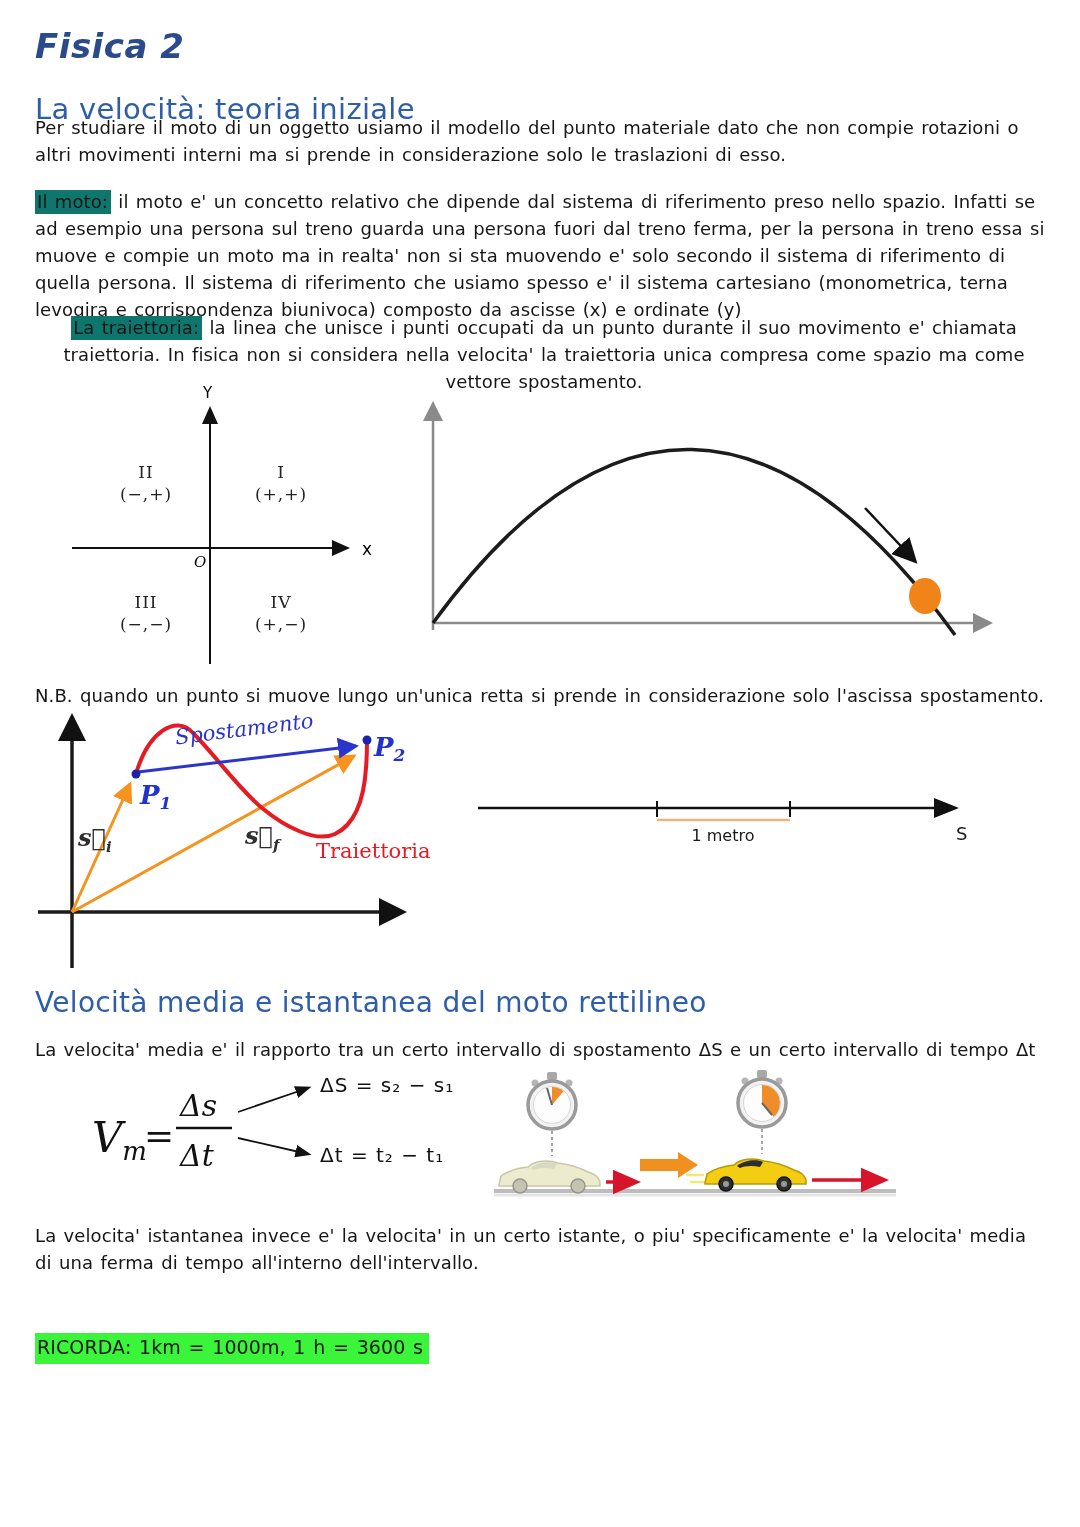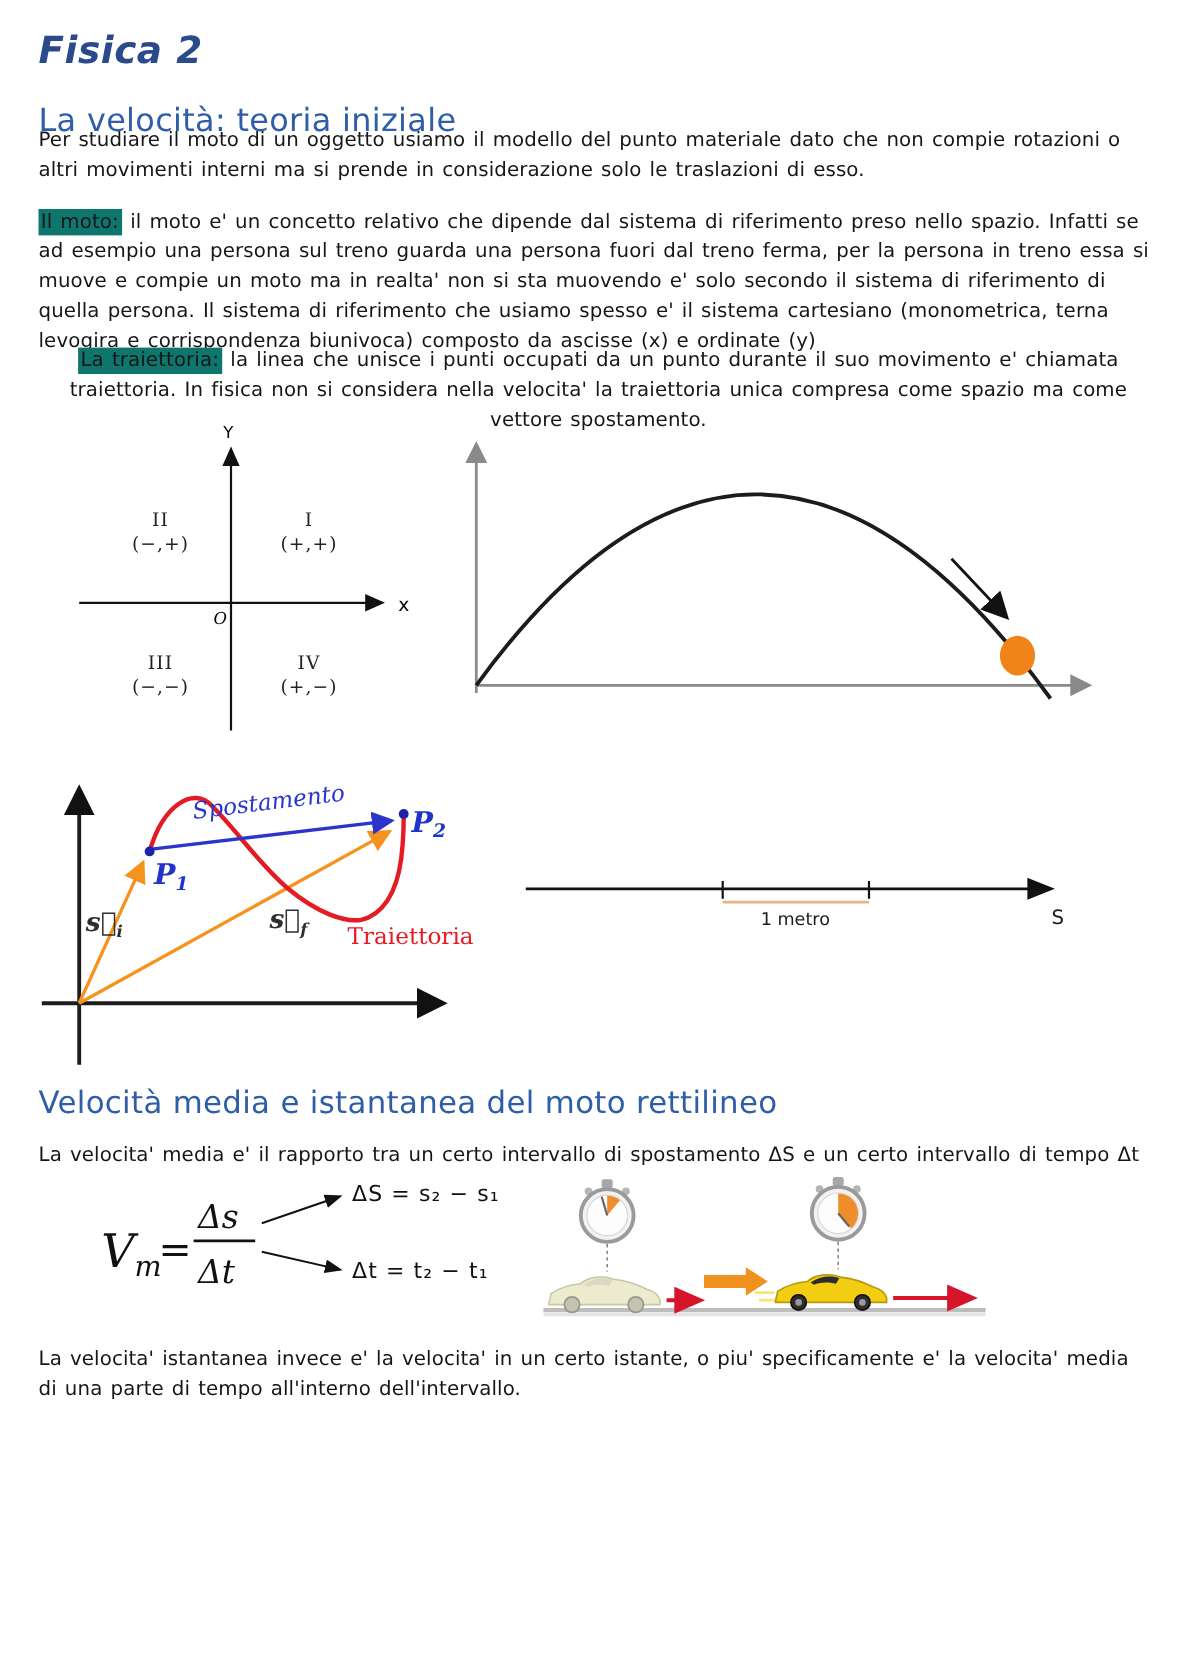--- a/index.html
+++ b/index.html
@@ -77,20 +77,21 @@
         <path d="M0,0 L10,5 L0,10 Z" fill="#111"></path>
       </marker>
     </defs>
     <line x1="13" y1="240" x2="13" y2="16" stroke="#8a8a8a" stroke-width="2.5" marker-end="url(#pa-gray)"></line>
     <line x1="13" y1="233" x2="568" y2="233" stroke="#8a8a8a" stroke-width="2.5" marker-end="url(#pa-gray)"></line>
     <path d="M 13 233 Q 270 -120 535 245" fill="none" stroke="#1c1c1c" stroke-width="3.5"></path>
     <line x1="445" y1="118" x2="494" y2="170" stroke="#111" stroke-width="2.5" marker-end="url(#pa-black)"></line>
     <ellipse cx="505" cy="206" rx="16" ry="18" fill="#f08418"></ellipse>
   </svg>
 
+  <div class="abs body-text" style="left:35px; top:682px; width:1020px;">N.B. quando un punto si muove lungo un'unica retta si prende in considerazione solo l'ascissa spostamento.</div>
 
   <svg class="abs" style="left:30px; top:706px;" width="410" height="268" viewBox="0 0 410 268">
     <defs>
       <marker id="va-black" markerWidth="10" markerHeight="10" refX="6" refY="4" orient="auto">
         <path d="M0,0 L8,4 L0,8 Z" fill="#111"></path>
       </marker>
       <marker id="va-blue" markerWidth="9" markerHeight="9" refX="6" refY="3.5" orient="auto">
         <path d="M0,0 L7,3.5 L0,7 Z" fill="#2b35cc"></path>
       </marker>
       <marker id="va-orange" markerWidth="9" markerHeight="9" refX="6" refY="3.5" orient="auto">
@@ -197,16 +198,19 @@
       <path d="M1,26 L3,17 C10,12 20,9 30,8 C36,2 50,0 60,4 C70,5 82,9 90,13 C97,15 101,19 102,23 L102,27 L1,27 Z" fill="#f2cd12" stroke="#b8990a" stroke-width="1.5"></path>
       <path d="M33,9 C40,3 53,2 59,5 L56,10 C48,8 40,9 36,11 Z" fill="#2d2d2d"></path>
       <circle cx="22" cy="27" r="7" fill="#2e2e2e" stroke="#111" stroke-width="1.5"></circle>
       <circle cx="22" cy="27" r="3" fill="#9a9a9a"></circle>
       <circle cx="80" cy="27" r="7" fill="#2e2e2e" stroke="#111" stroke-width="1.5"></circle>
       <circle cx="80" cy="27" r="3" fill="#9a9a9a"></circle>
     </g>
     <line x1="322" y1="117" x2="392" y2="117" stroke="#d6152b" stroke-width="3.5" marker-end="url(#ca-red)"></line>
   </svg>
 
-  <div class="abs body-text" style="left:35px; top:1222px; width:1015px;">La velocita' istantanea invece e' la velocita' in un certo istante, o piu' specificamente e' la velocita' media di una parte di tempo all'interno dell'intervallo.</div>
-
+  <div class="abs body-text" style="left:35px; top:1222px; width:1015px;">La velocita' istantanea invece e' la velocita' in un certo istante, o piu' specificamente e' la velocita' media di una ferma di tempo all'interno dell'intervallo.</div>
+
+  <div class="abs" style="left:35px; top:1333px;">
+    <span class="hl-green body-text" style="font-size:19px;">RICORDA: 1km = 1000m, 1 h = 3600 s</span>
+  </div>
 
 </div>
 
 </body></html>

